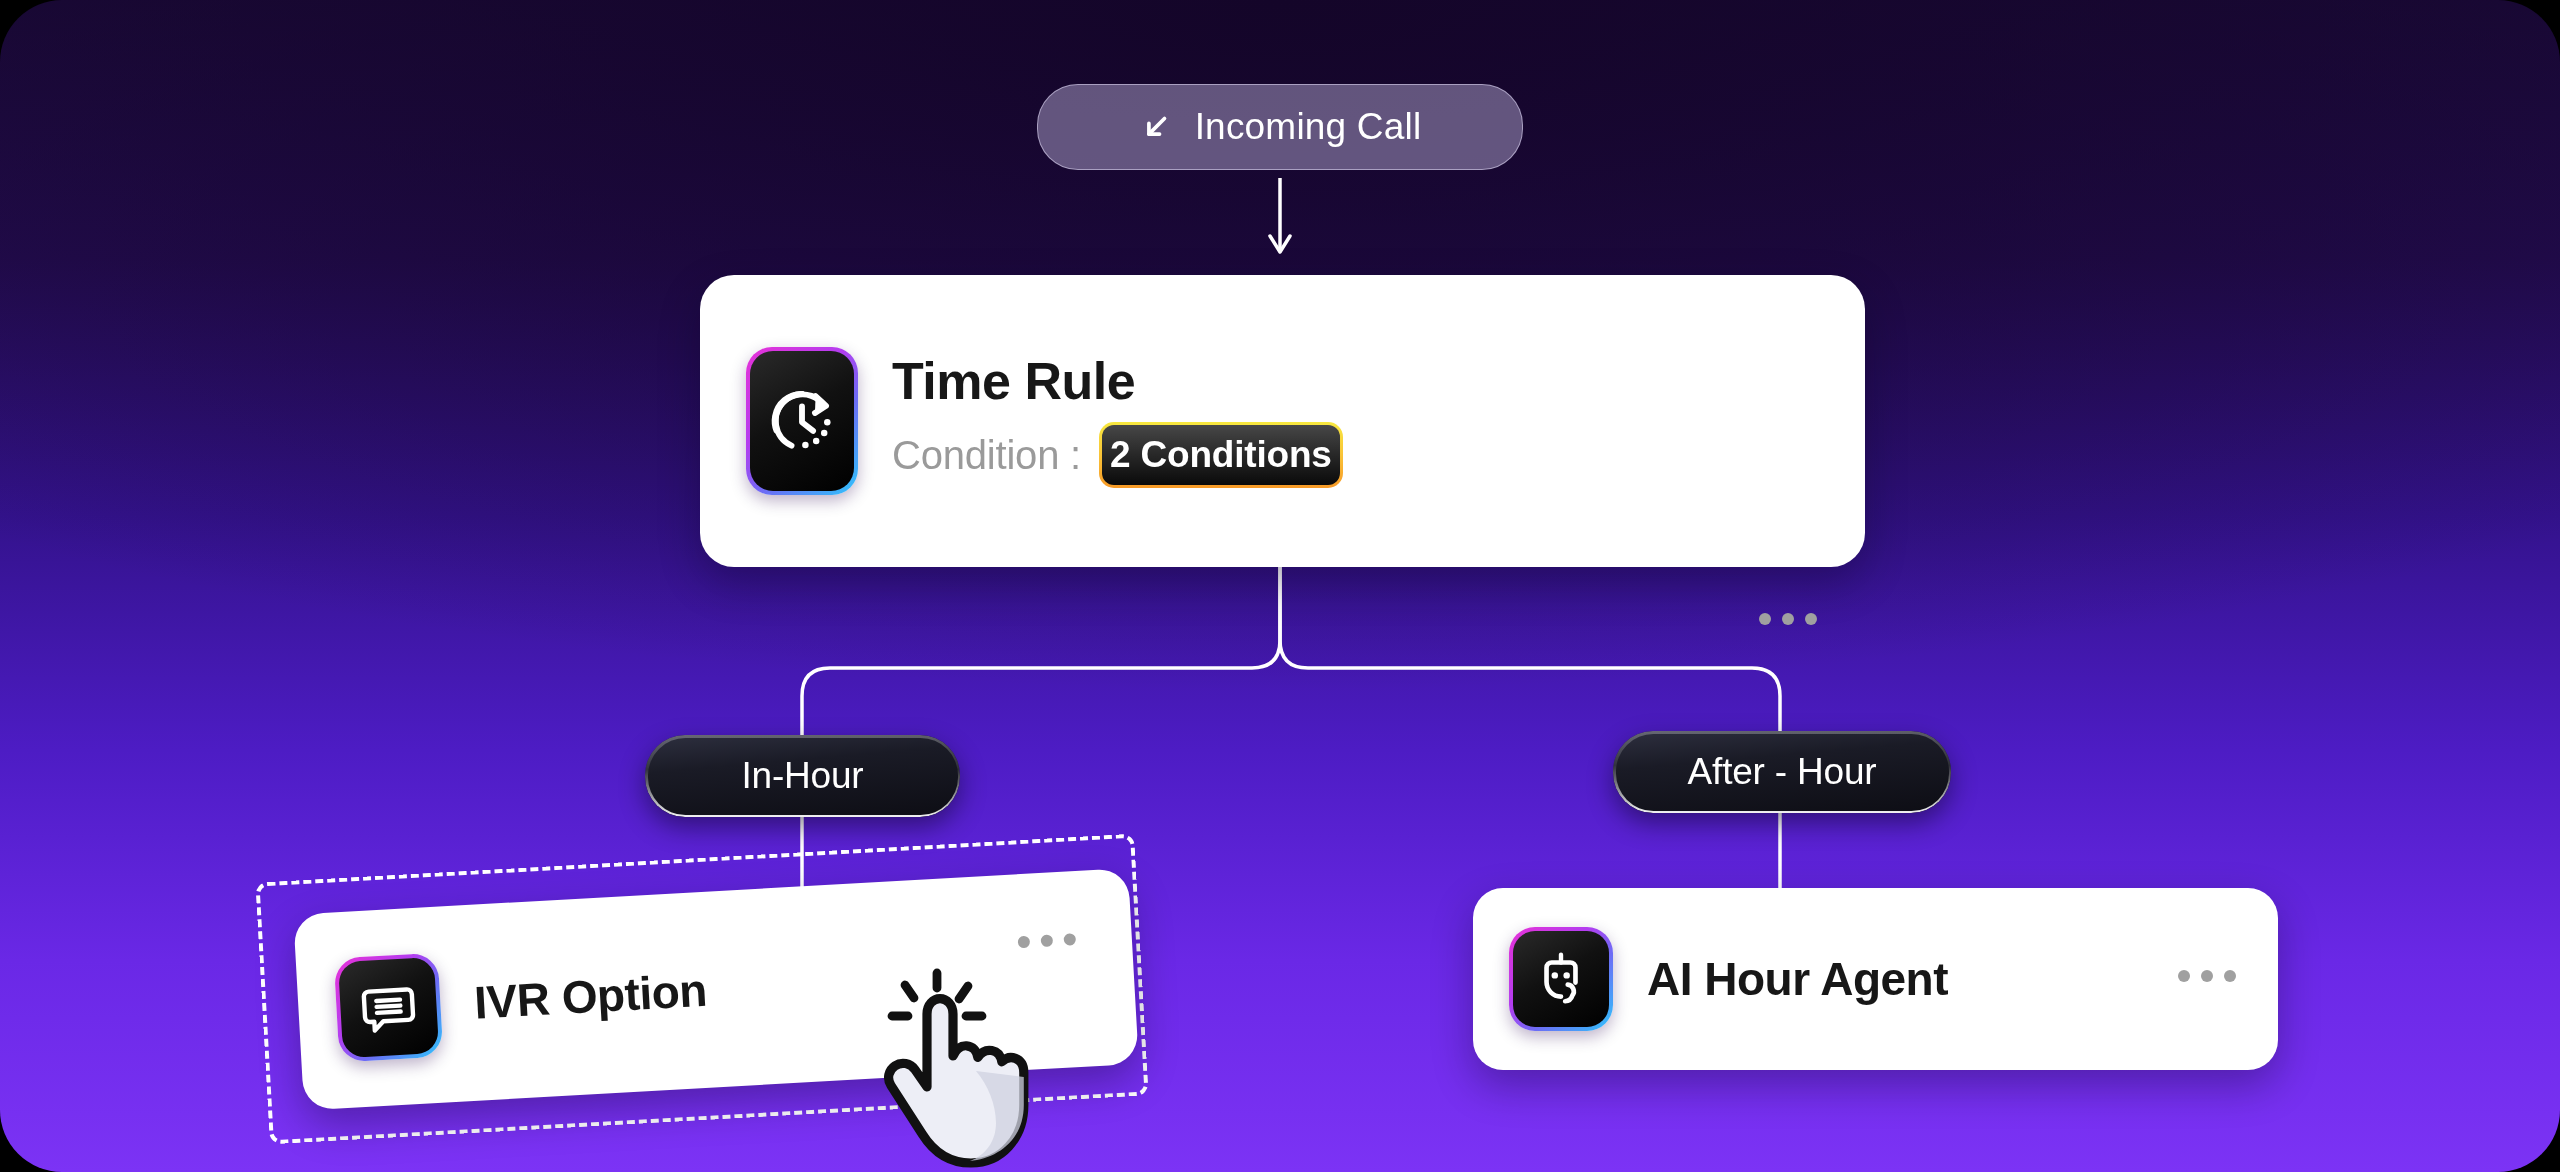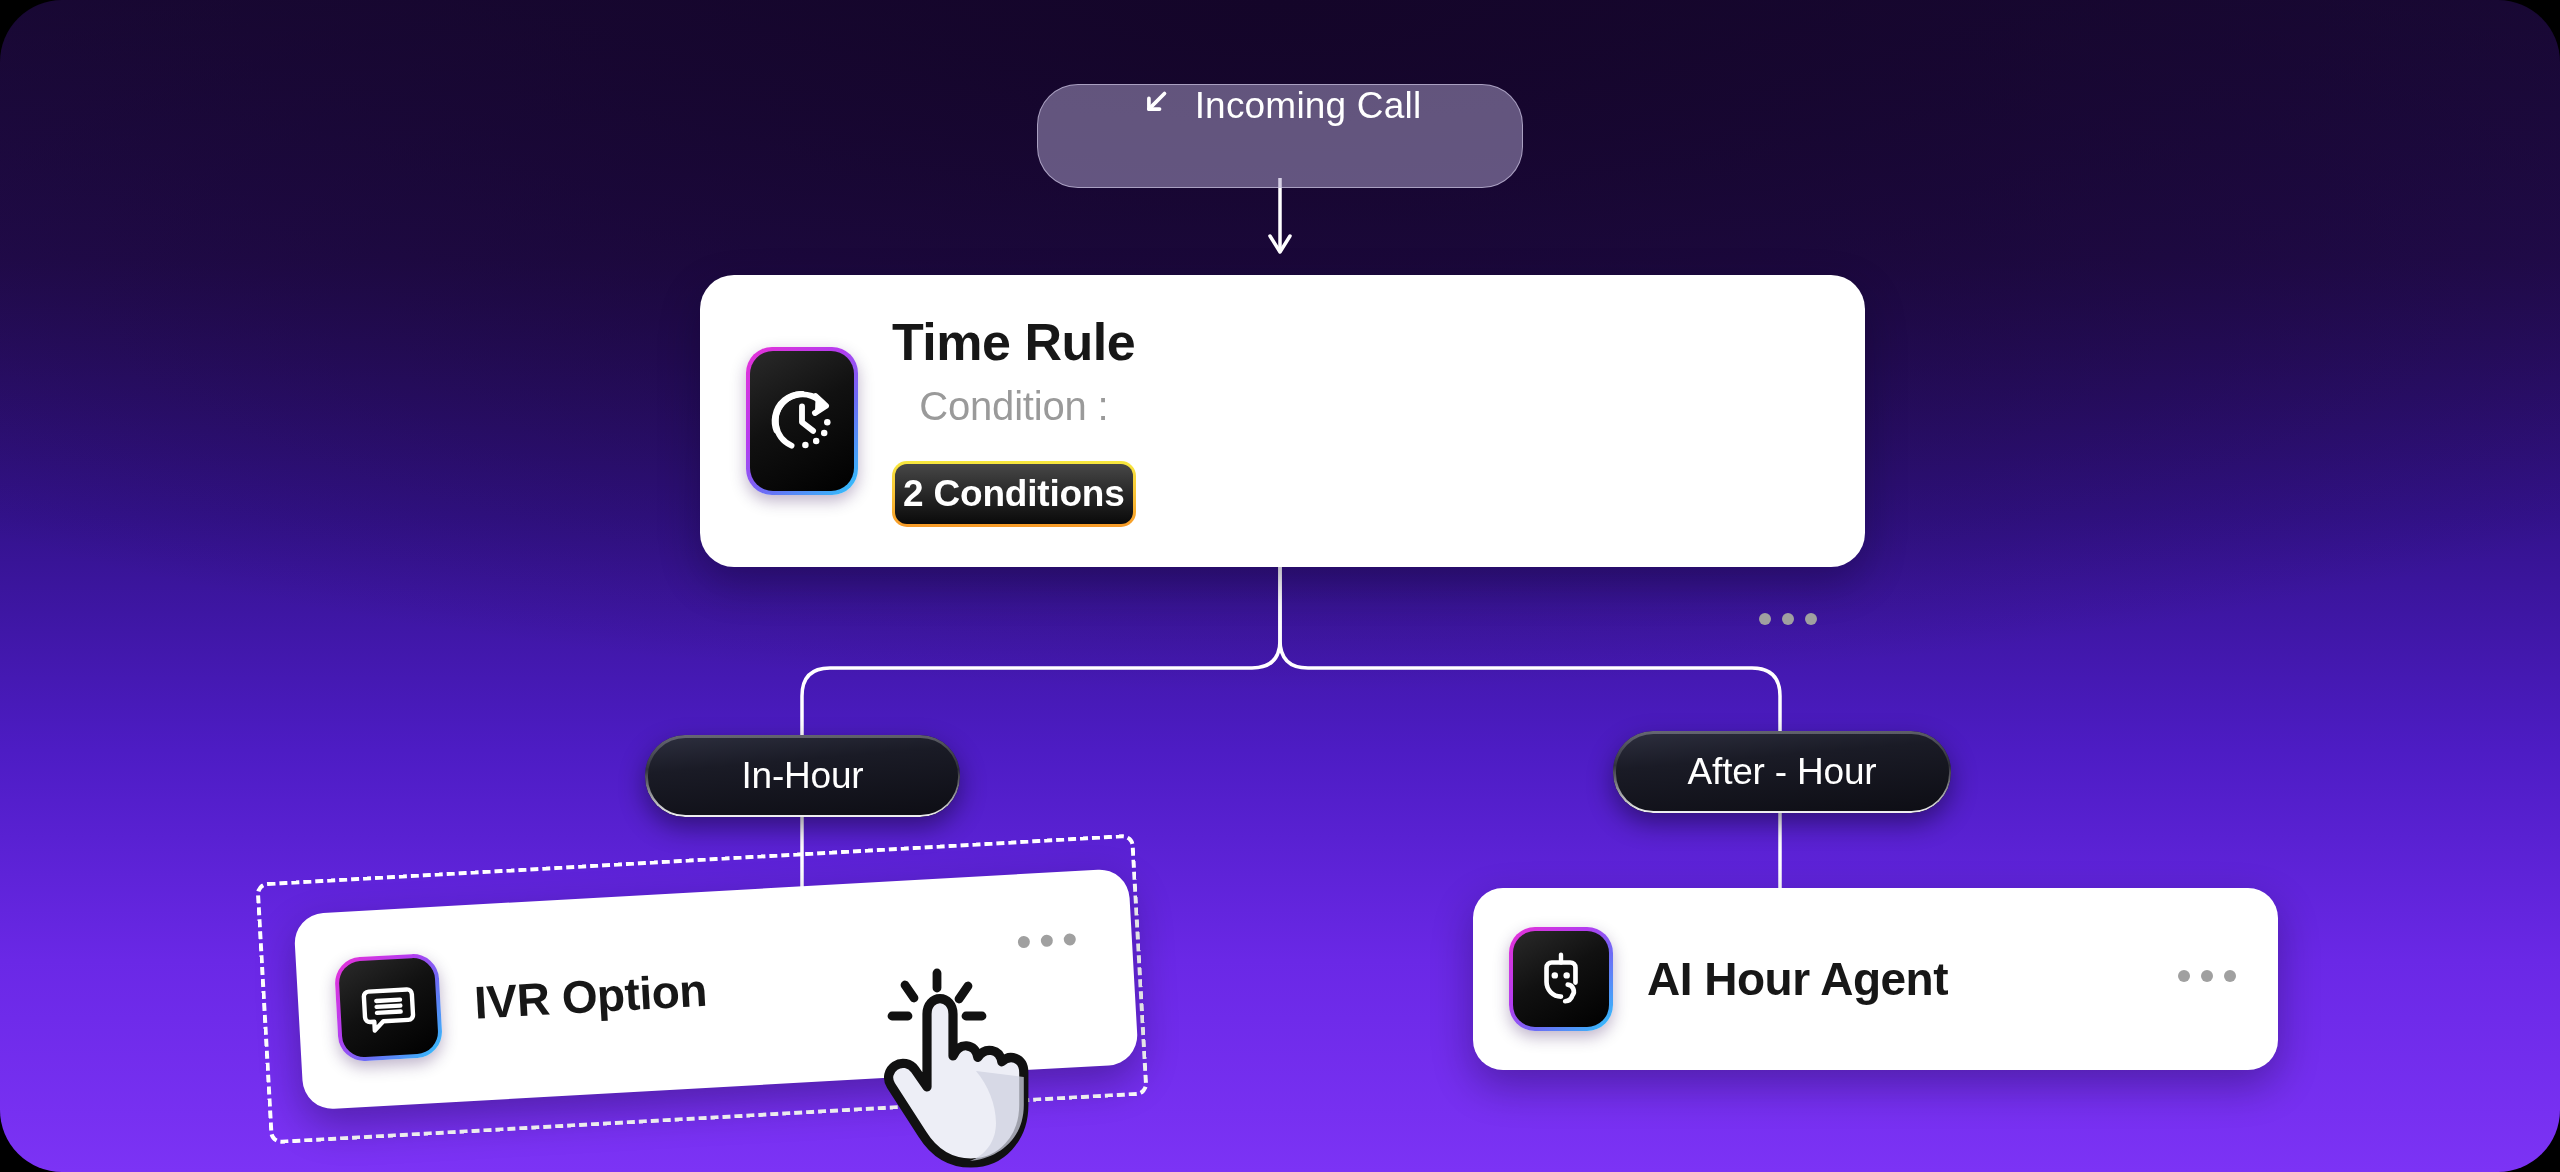--- a/index.html
+++ b/index.html
@@ -26,22 +26,22 @@
         #6a28e6 82%,
         #7c33f5 100%);
   }
 
   
   #wires{ position:absolute; inset:0; width:2560px; height:1172px; pointer-events:none; }
 
   
   .incoming-pill{
     position:absolute; left:1037px; top:84px;
-    width:486px; height:104px;
-    display:flex; align-items:flex-start; justify-content:center; gap:22px;
+    width:486px; height:86px;
+    display:flex; align-items:center; justify-content:center; gap:22px;
     border-radius:41px;
     background:rgba(175,163,205,.50);
     border:1.5px solid rgba(214,206,235,.62);
     color:#ffffff; font-size:37px; letter-spacing:.2px;
   }
   .incoming-pill .arrow{ width:34px; height:34px; display:block; }
 
   
   .node-card{
     position:absolute;
@@ -71,21 +71,21 @@
     display:flex; align-items:center; justify-content:center;
   }
   #icon-time-rule{ width:112px; height:148px; }
   #icon-time-rule .glyph-box{ border-radius:23px; }
   #icon-time-rule svg{ width:74px; height:74px; }
 
   .node-text{ margin-left:34px; display:flex; flex-direction:column; gap:14px; min-width:0; }
   .node-title{
     font-size:52px; font-weight:bold; color:#171717; letter-spacing:-.5px; line-height:1.05;
   }
-  .cond-row{ display:flex; align-items:center; gap:32px;flex-direction:column; }
+  .cond-row{ display:flex; align-items:center; gap:18px; }
   .cond-label{ font-size:40px; color:#9a9a9a; letter-spacing:-.2px; }
   .cond-badge{
     display:inline-flex; align-items:center; justify-content:center;
     height:66px; padding:0 8px;
     border-radius:15px;
     background:linear-gradient(180deg,#4a4a4a 0%,#262626 52%,#070707 100%);
     border:3px solid transparent;
     background-origin:border-box;
     background-clip:padding-box, border-box;
     background-image:

